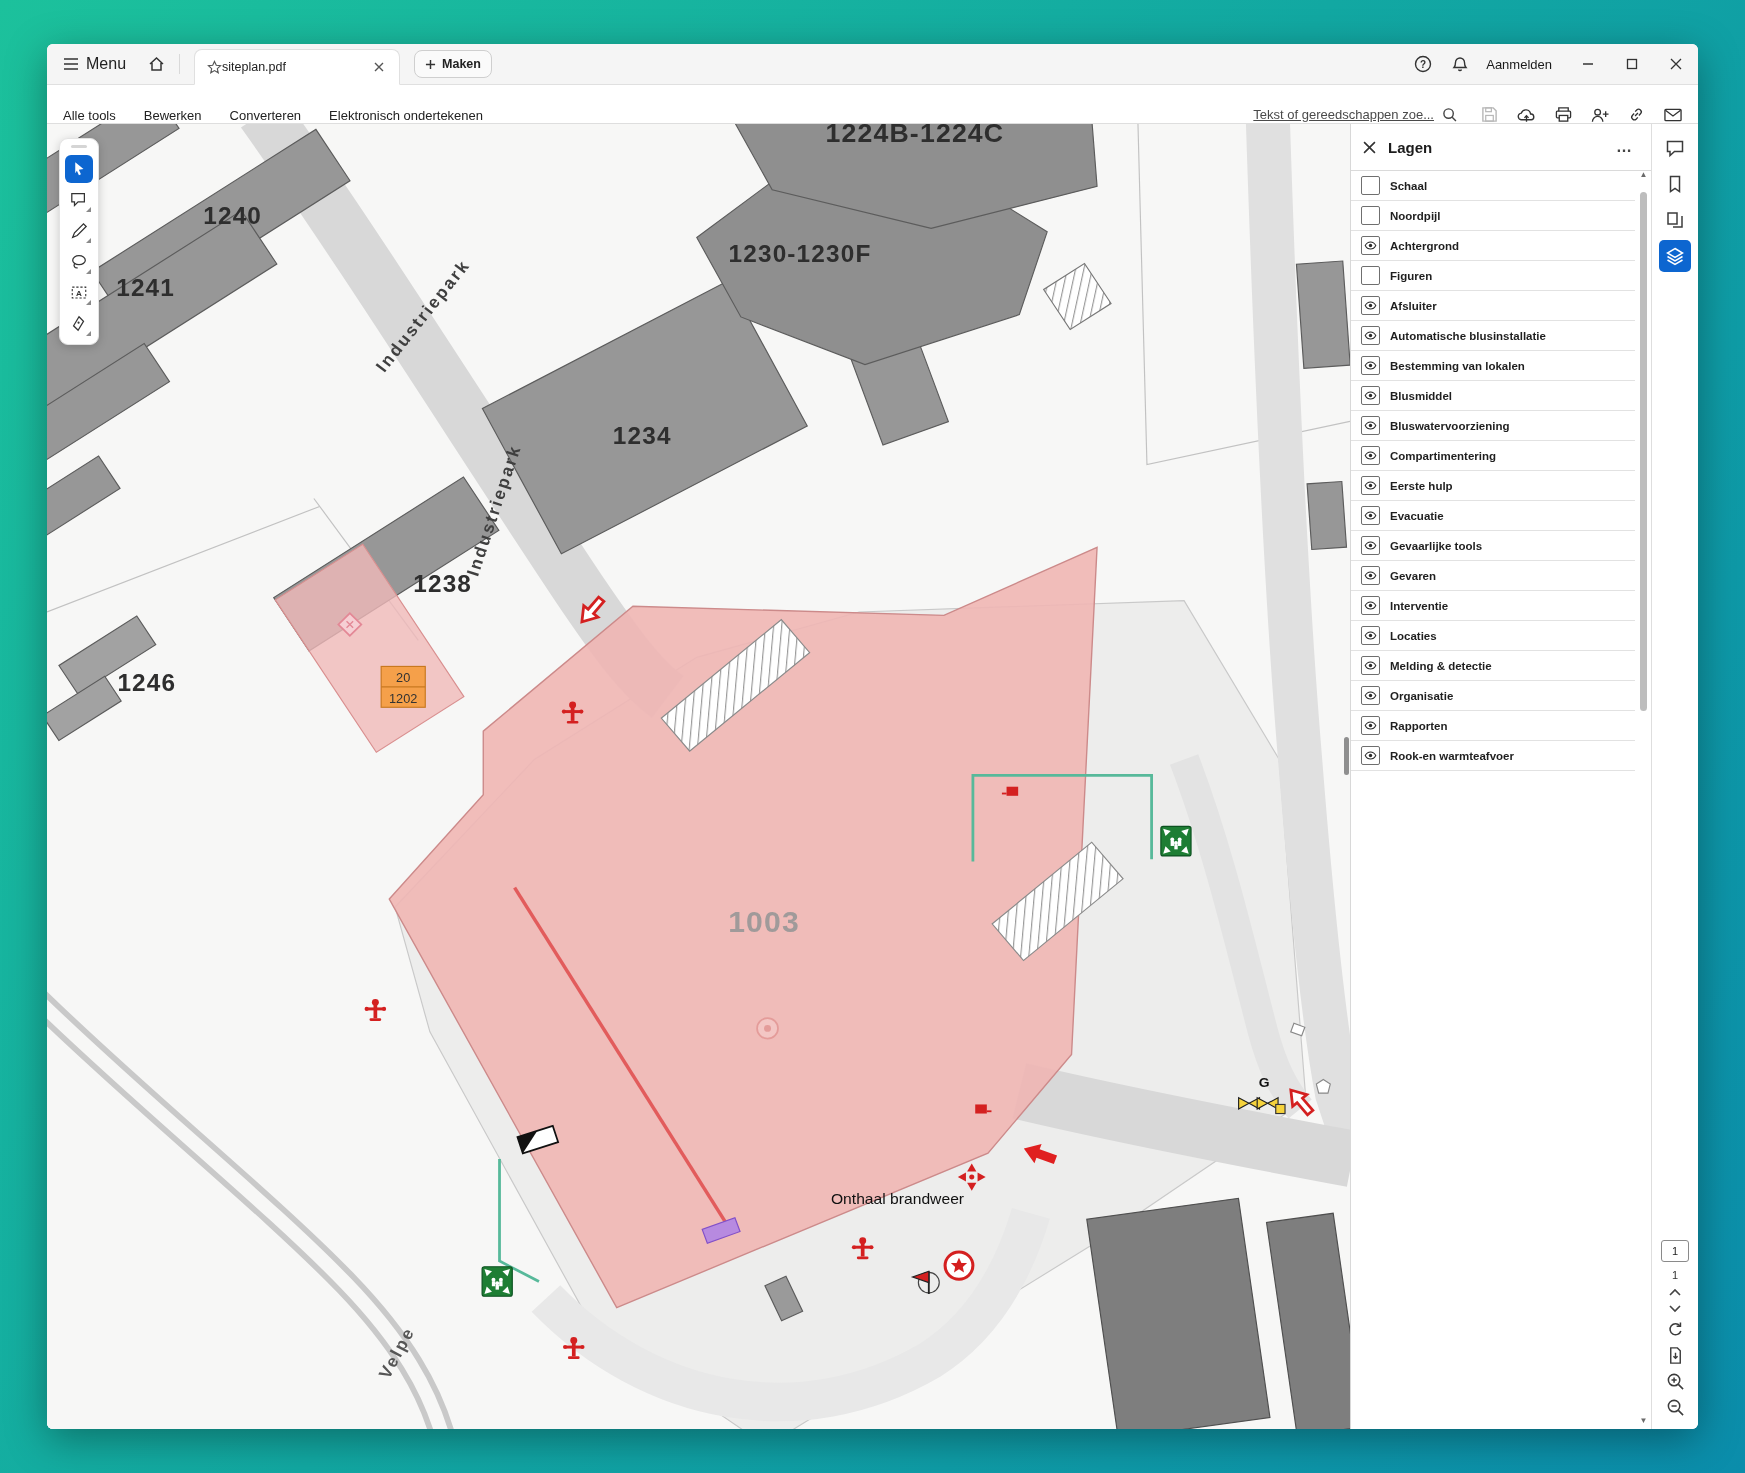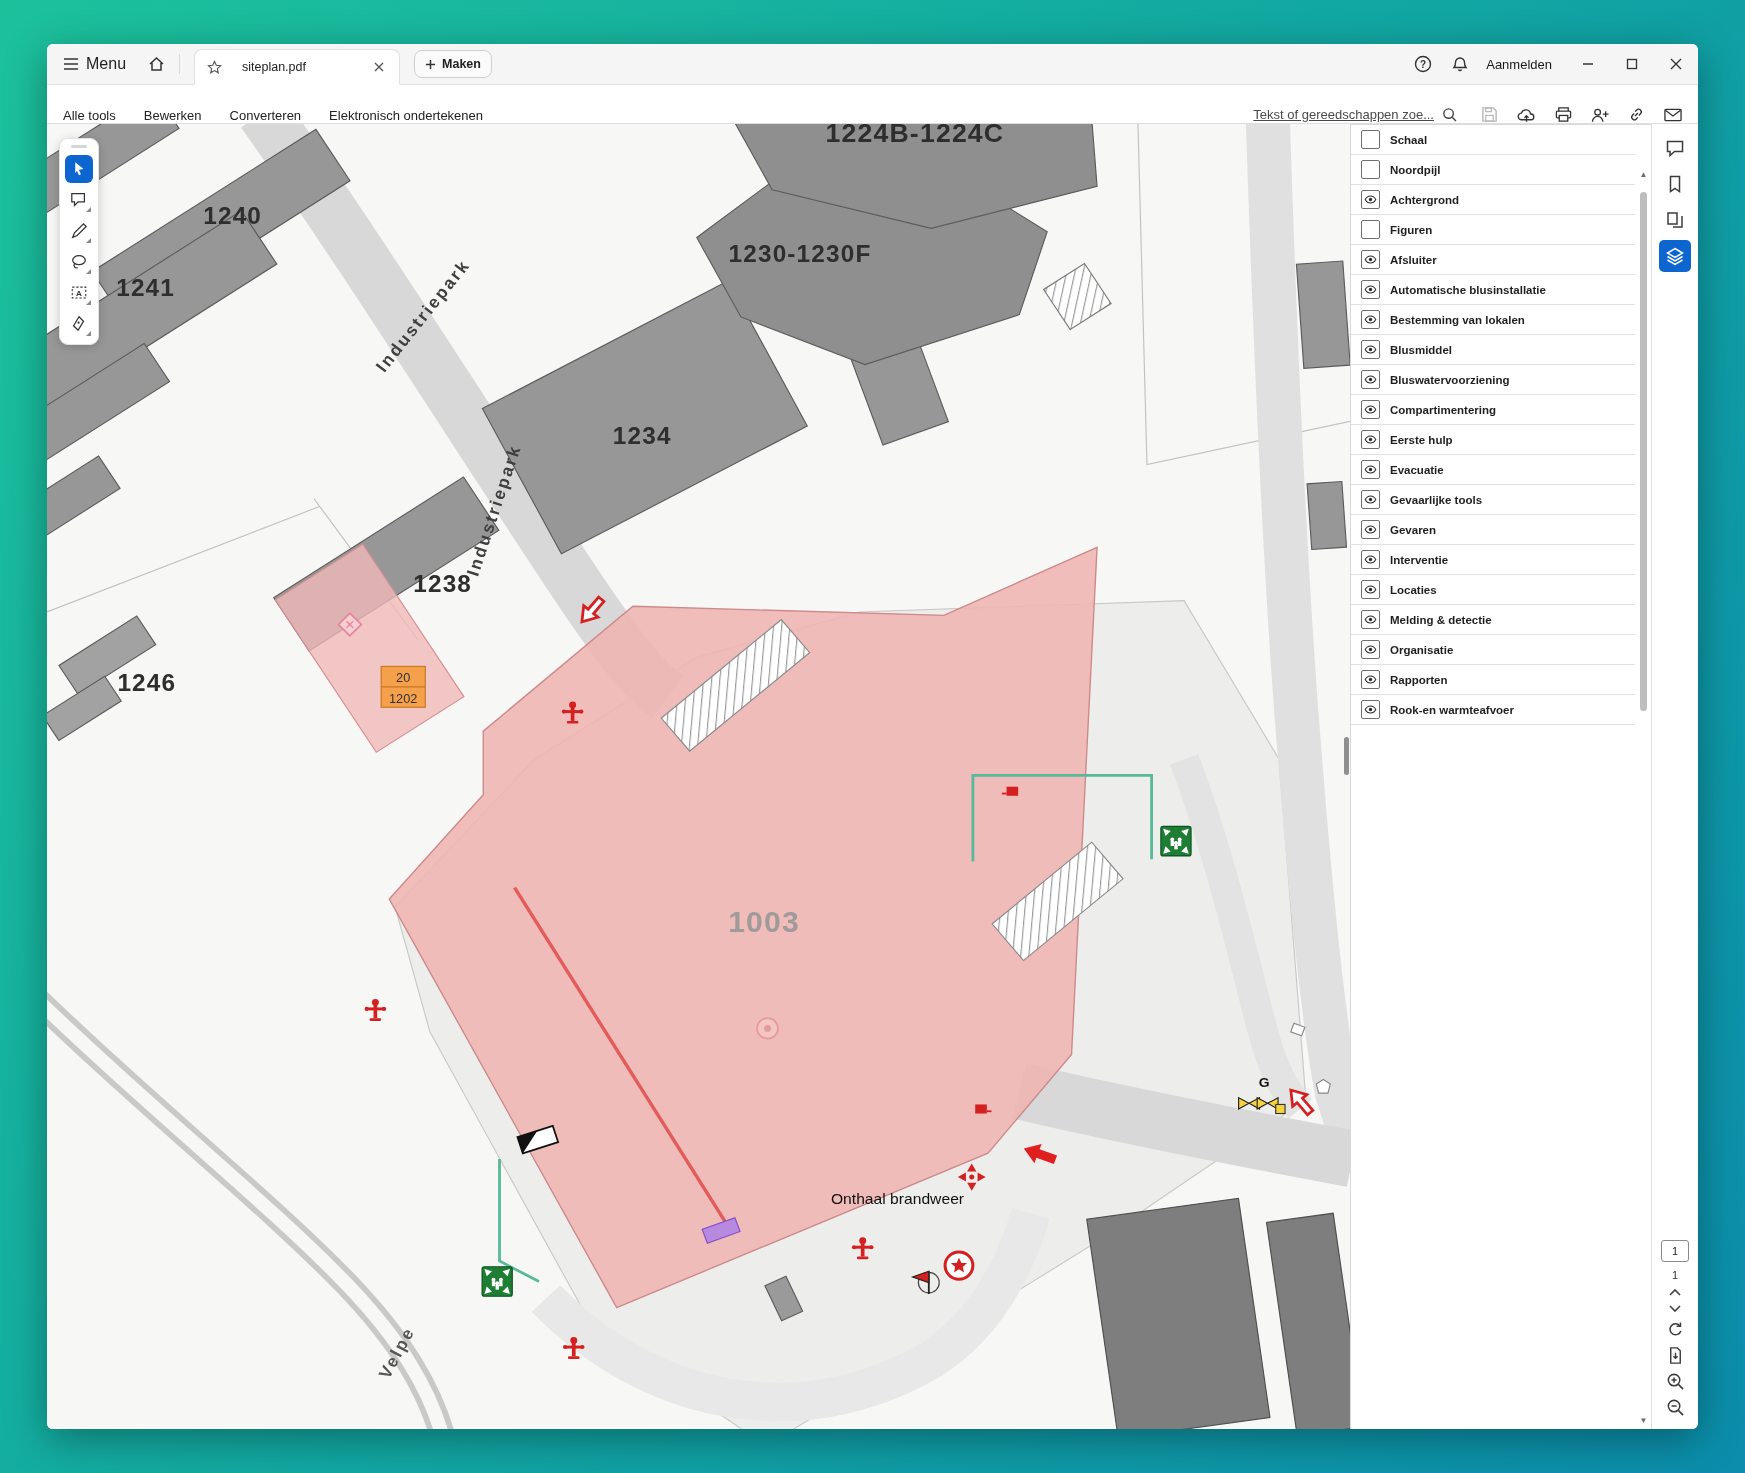--- a/index.html
+++ b/index.html
@@ -13,21 +13,21 @@
   
   .titlebar{height:40px;background:#f5f5f5;border-bottom:1px solid #e0e0e0;
     display:flex;align-items:center;flex:none;}
   .tb-left{display:flex;align-items:center;height:100%;}
   .menu-btn{display:flex;align-items:center;gap:7px;padding:0 12px 0 16px;height:100%;cursor:pointer;}
   .menu-btn span{font-size:16px;color:#222;}
   .home-btn{padding:0 10px;display:flex;align-items:center;height:100%;}
   .tdiv{width:1px;height:20px;background:#d9d9d9;margin:0 4px;}
   .doc-tab{align-self:flex-end;height:34px;margin-left:10px;margin-bottom:-1px;background:#fff;
     border:1px solid #e0e0e0;border-bottom:1px solid #fff;border-radius:8px 8px 0 0;
-    display:flex;align-items:center;gap:20px;padding:0 12px;min-width:180px;}
+    display:flex;align-items:center;gap:0;padding:0 12px;min-width:180px;}
   .doc-tab .title{font-size:12.5px;color:#222;}
   .tab-close{margin-left:auto;display:flex;align-items:center;padding:3px;border-radius:3px;}
   .new-tab{margin-left:14px;height:26px;display:flex;align-items:center;gap:6px;padding:0 10px;
     border:1px solid #cfcfcf;border-radius:8px;background:#fafafa;font-size:12.5px;color:#222;font-weight:bold;}
   .tb-right{margin-left:auto;display:flex;align-items:center;height:100%;}
   .tb-icon{padding:0 10px;display:flex;align-items:center;height:100%;}
   .signin{font-size:13px;color:#1a1a1a;margin:0 14px 0 8px;}
   .win-ctl{width:44px;height:100%;display:flex;align-items:center;justify-content:center;}
   
   .menubar{height:38px;background:#fff;border-bottom:1px solid #dedede;display:flex;
@@ -450,20 +450,27 @@
               <text x="1049" y="849" font-size="12" font-weight="700" fill="#111" letter-spacing="0">G</text>
             </g>
           </svg>
 
           <div class="vthumb"></div>
         </div>
 
       </div>
 
       <div class="layers-panel">
+        <div class="layers-header">
+          <svg width="13" height="13" viewBox="0 0 12 12">
+              <path d="M1 1l10 10M11 1 1 11" stroke="#333" stroke-width="1.5"></path>
+            </svg>
+          <span class="layers-title">Lagen</span>
+          <span class="layers-more">…</span>
+        </div>
         <div class="layers-list" id="layers-list">
             <div class="layer-row">
               <span class="layer-control"></span>
               <span class="layer-label">Schaal</span>
             </div>
             <div class="layer-row">
               <span class="layer-control"></span>
               <span class="layer-label">Noordpijl</span>
             </div>
             <div class="layer-row">

